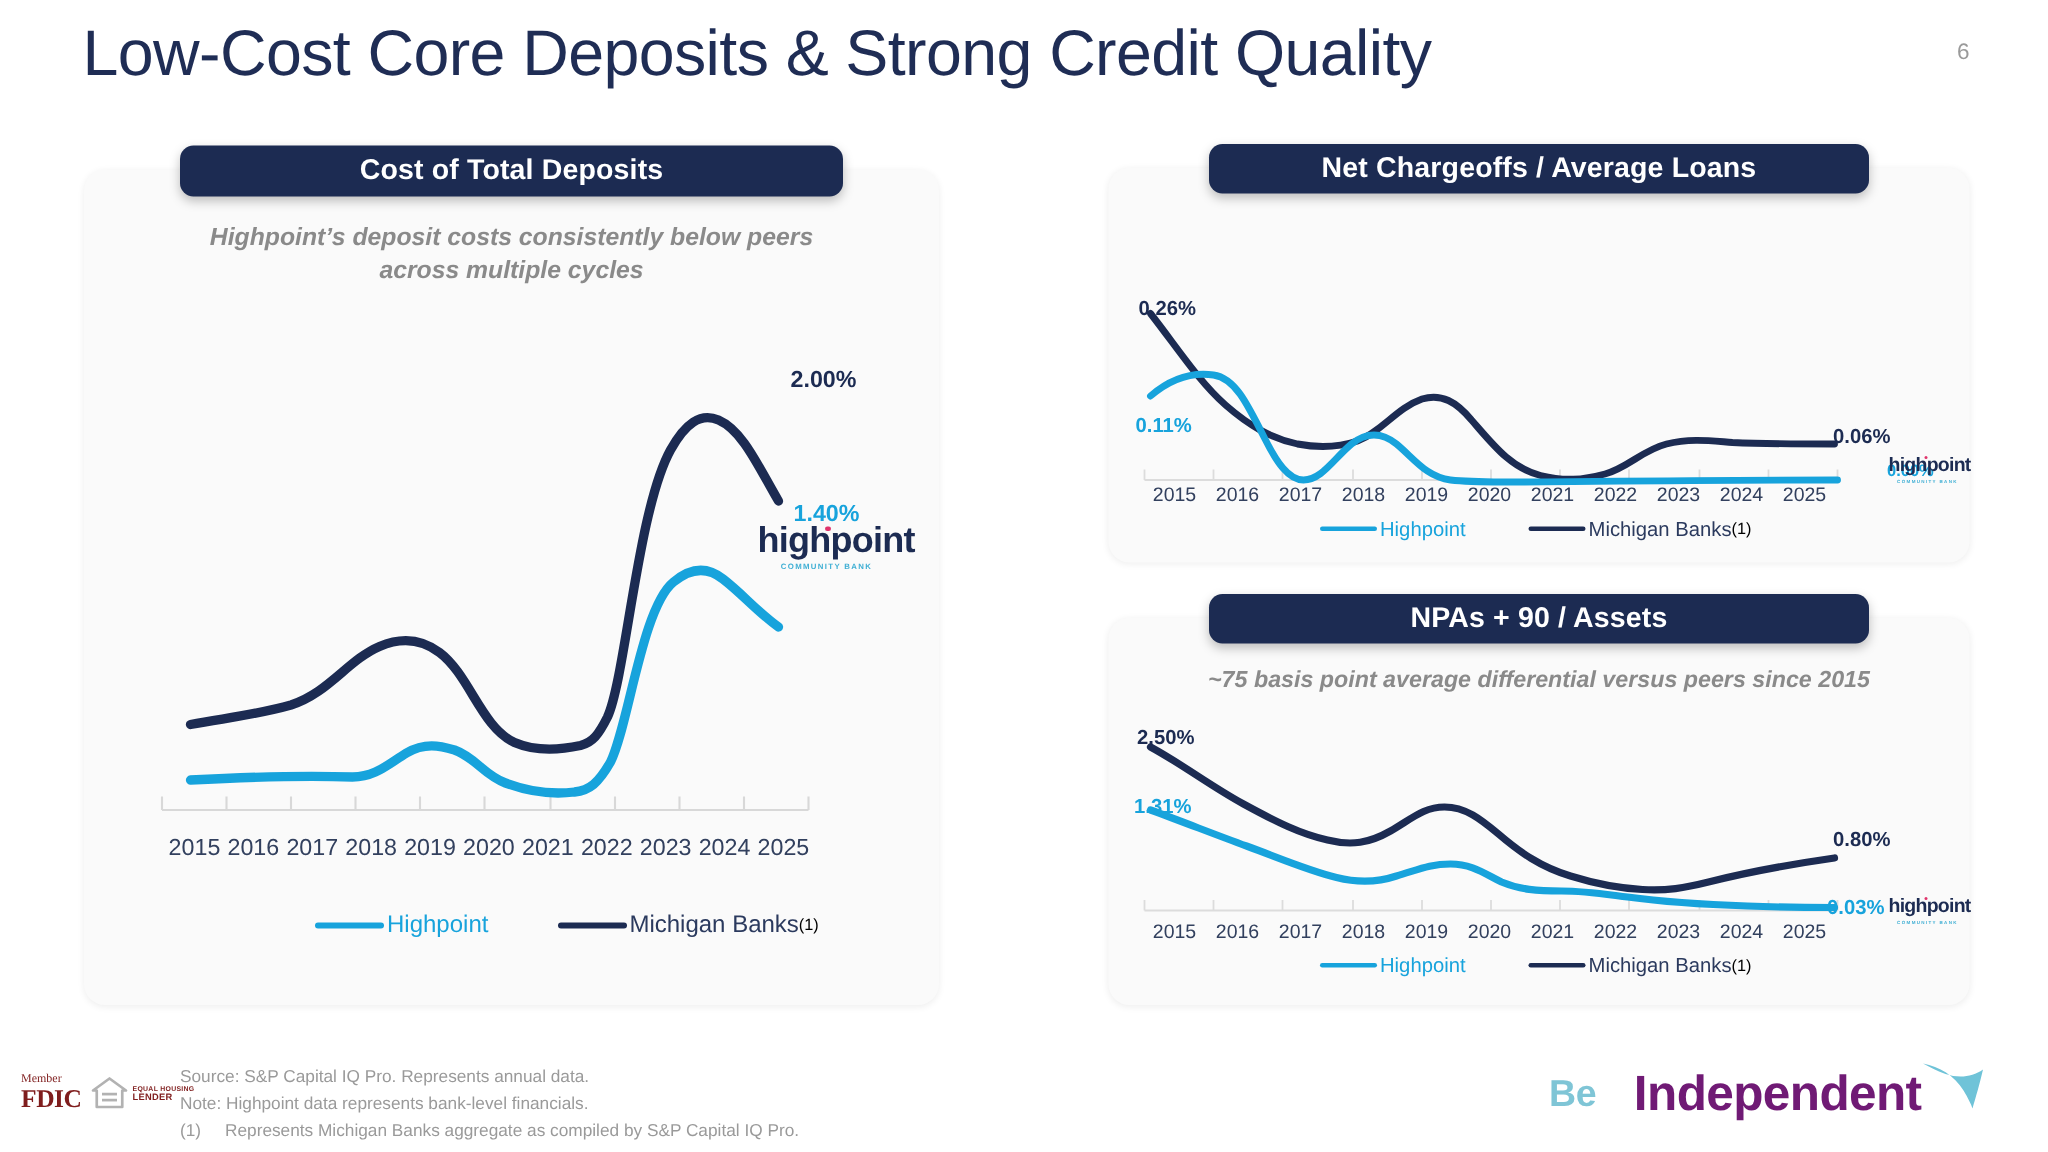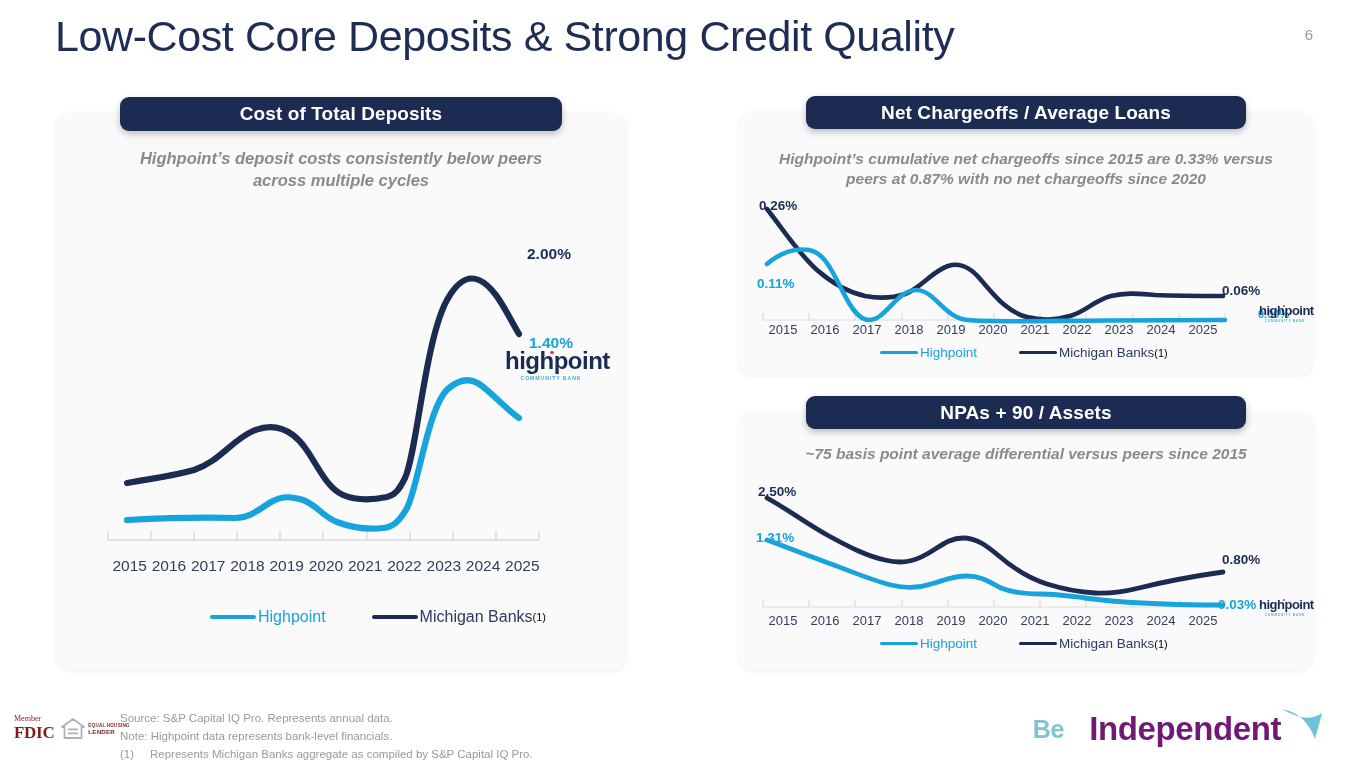--- a/index.html
+++ b/index.html
@@ -220,21 +220,20 @@
     </div>
     <div class="lg-item lg-navy">
       <span class="lg-line"></span>
       <span class="lg-text">Michigan Banks</span>
         <span class="sup">(1)</span>
     </div>
   </div>
 
   <div class="card" id="card-nco"></div>
   <div class="banner" id="banner-nco">Net Chargeoffs / Average Loans</div>
-  <div class="subtitle" id="sub-nco">Highpoint’s cumulative net chargeoffs since 2015 are 0.33% versus peers at 0.87% with no net chargeoffs since 2020</div>
 
   <div class="plot" id="plot-nco">
     <svg viewBox="0 0 560 140" preserveAspectRatio="none">
       <line x1="8" y1="124" x2="470" y2="124" stroke="#DCDCDC" stroke-width="1.2"></line>
       <g stroke="#DCDCDC" stroke-width="1.2">
         <line x1="8" y1="117" x2="8" y2="124"></line>
         <line x1="54" y1="117" x2="54" y2="124"></line>
         <line x1="100" y1="117" x2="100" y2="124"></line>
         <line x1="147" y1="117" x2="147" y2="124"></line>
         <line x1="193" y1="117" x2="193" y2="124"></line>

